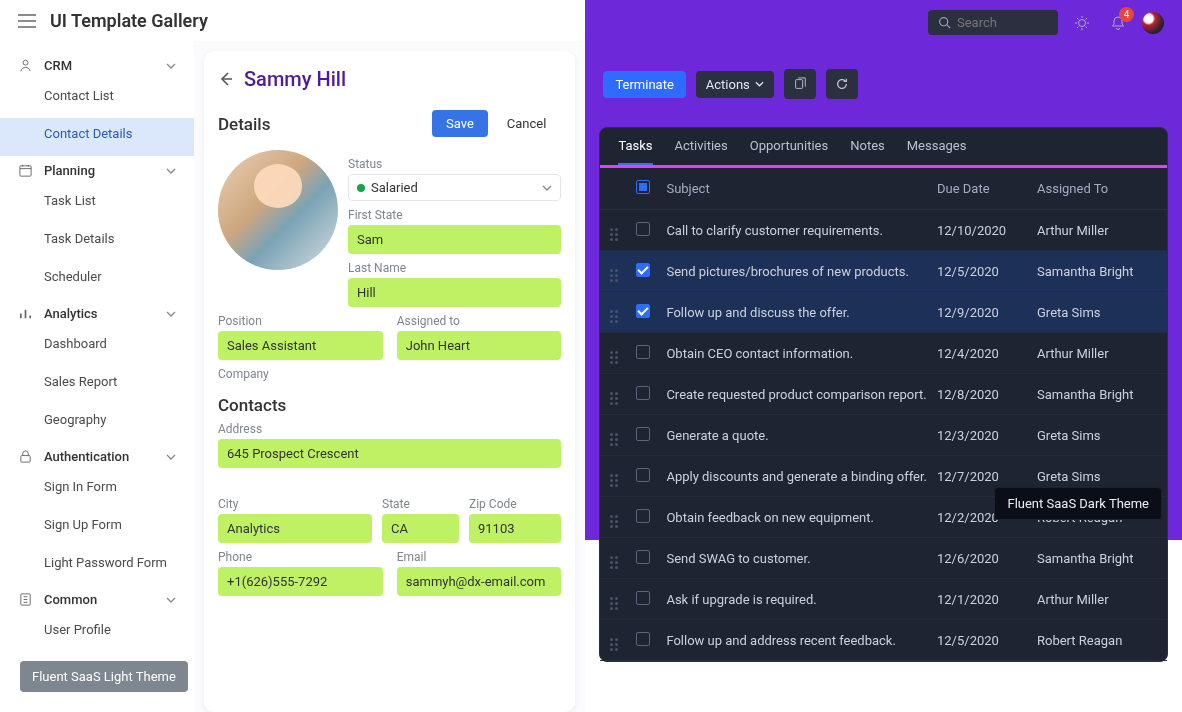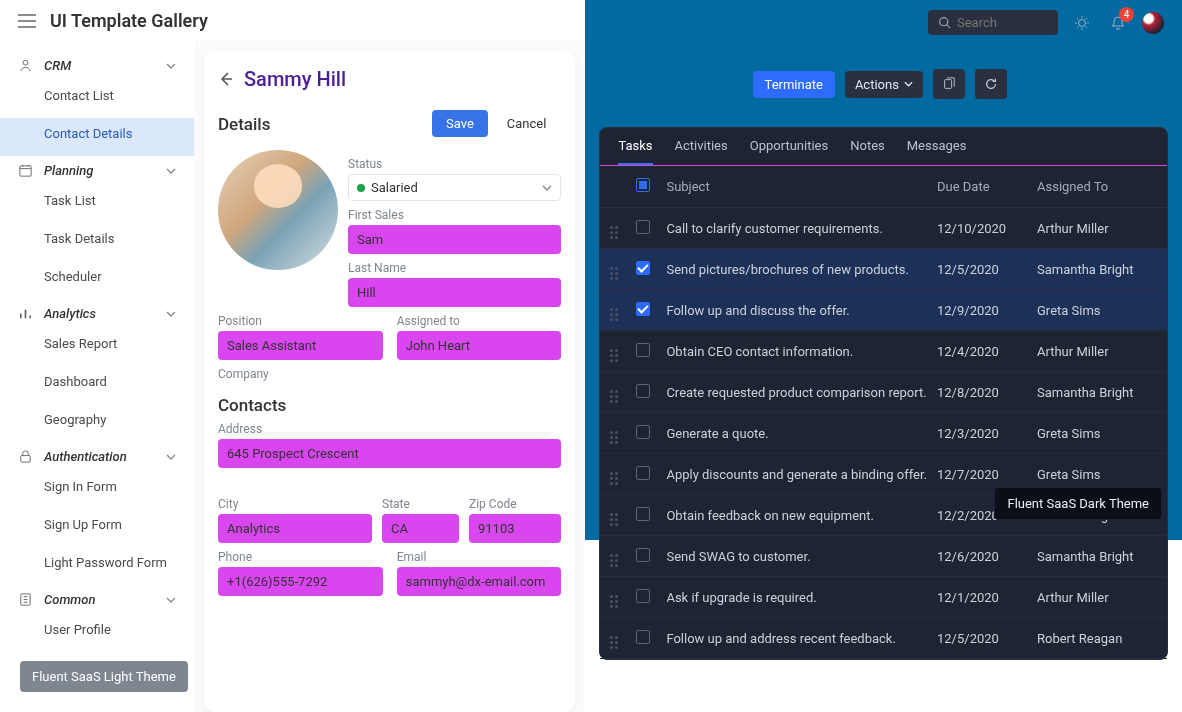--- a/index.html
+++ b/index.html
@@ -1,18 +1,18 @@
 <!DOCTYPE html>
 <html><head>
 <meta charset="utf-8">
 <style>
 * { box-sizing: border-box; margin: 0; padding: 0; font-family: -apple-system, BlinkMacSystemFont, "Segoe UI", Roboto, sans-serif; }
 body { width: 1182px; height: 712px; overflow: hidden; display: flex; }
 .left-panel { width: 628px; height: 712px; background: #fff; position: relative; display: flex; flex-direction: column; border-radius: 12px;}
-.right-panel { width: 640px; height: 540px; background: #0369a1; color: #cbd1dc; position: relative; }
+.right-panel { width: 640px; height: 540px; background: #6d28d9; color: #cbd1dc; position: relative; }
 .topbar-left { display: flex; align-items: center; padding: 10px 16px 10px 18px; }
 .hamburger { width: 18px; height: 14px; margin-right: 14px; cursor: pointer; color:#666;}
 .title { font-size: 18px; font-weight: 600; color: #333; }
 .main-left { display: flex; flex: 1; overflow: hidden;}
 .sidebar { width: 194px; padding-top: 10px; font-size: 13px; overflow-y:auto;}
 .sidebar-group-header { display: flex; align-items: center; padding: 7px 18px; font-weight: 600; color: #333; cursor:pointer;}
 .sidebar-group-header .icon { width: 16px; margin-right: 10px; color:#666;}
 .sidebar-group-header .chev { margin-left: auto; color:#888;}
 .sidebar-item { padding: 8px 18px 15px 44px; color: #4b4b4b; cursor: pointer; }
 .sidebar-item.active { background: #dbe7fb; color: #2b5cb3; }
@@ -24,36 +24,36 @@
 .section-row { display: flex; align-items: center; justify-content: space-between; margin-top: 12px;}
 .section-title { font-size: 17px; font-weight: 500; color:#333;}
 .btn { padding: 6px 14px; border-radius: 4px; font-size: 13px; cursor: pointer; border: none; }
 .btn-primary { background: #3573e6; color: #fff; }
 .btn-secondary { background: transparent; color: #333; border: 1px solid transparent;}
 .details-grid { display: flex; margin-top: 12px; gap: 10px;}
 .avatar { width: 120px; height: 120px; border-radius: 50%; background: linear-gradient(135deg,#e8d0b8 0%, #cfa77e 40%, #7aa3b5 60%, #d8dee2 100%); flex-shrink:0; position:relative; overflow:hidden;}
 .avatar::after{content:"";position:absolute;left:30%;top:12%;width:40%;height:36%;border-radius:50%;background:rgba(255,220,190,0.9);} 
 .fields { flex: 1; }
 .field-label { font-size: 12px; color: #7f868f; margin-top: 7px;}
-.field-input { background: #d946ef; border-radius: 4px; padding: 6px 8px; font-size: 13px; color: #333; margin-top: 3px; border: 1px solid transparent;}
+.field-input { background: #bef264; border-radius: 4px; padding: 6px 8px; font-size: 13px; color: #333; margin-top: 3px; border: 1px solid transparent;}
 .status-row{display:flex;align-items:center;background:#fff;border:1px solid #e1e5ea;border-radius:4px;padding:5px 8px;font-size:13px;color:#333;margin-top:3px;justify-content:space-between;}
 .status-dot{width:8px;height:8px;border-radius:50%;background:#17a34a;display:inline-block;margin-right:6px;}
 .two-col { display: flex; gap: 14px;}
 .two-col > div { flex: 1;}
 .three-col { display: flex; gap: 10px; margin-top: 22px;}
-.label-light{ font-size:13px; font-weight:500;font-style:italic;}
+.label-light{ font-size:13px; font-weight:500;}
 .light-badge{ position:absolute; left:20px; bottom:20px; background:#7e868f; color:#fff; border-radius:4px; padding:8px 12px; font-size:13px;}
 .right-topbar { display:flex; align-items:center; justify-content:flex-end; padding:10px 18px; gap:12px;}
 .search-box { display:flex; align-items:center; background:#2b3040; border-radius:4px; padding:5px 10px; width:130px; color:#97a0b3;}
 .search-box input { background:transparent; border:none; outline:none; color:#cbd1dc; font-size:13px; margin-left:6px; width:90px;}
 .icon-btn{width:24px;height:24px;display:flex;align-items:center;justify-content:center;color:#a8b0c2;cursor:pointer;position:relative;}
 .notif-badge{position:absolute;top:-4px;right:-4px;background:#e8443a;color:#fff;font-size:10px;border-radius:50%;width:15px;height:15px;display:flex;align-items:center;justify-content:center;}
 .user-avatar{width:22px;height:22px;border-radius:50%;background:radial-gradient(circle at 30% 30%, #fff 20%, #b23 30%, #223 70%);}
-.subheader{display:flex;align-items:center;justify-content:center;padding:24px 26px 10px 18px;}
-.tab-strip{display:flex;gap:22px;padding:4px 18px 0 18px;border-bottom:1px solid #d946ef;font-size:13px;}
+.subheader{display:flex;align-items:center;justify-content:flex-start;padding:24px 26px 10px 18px;}
+.tab-strip{display:flex;gap:22px;padding:4px 18px 0 18px;border-bottom:3px solid #d946ef;font-size:13px;}
 .tab{padding:6px 0 10px 0;cursor:pointer;color:#b8c0d0;}
 .tab.active{color:#fff;border-bottom:2px solid #3573e6;}
 .dark-panel{background:#1f2433;border:1px solid #2a3042;border-radius:8px;margin:18px 14px 0 14px;}
 .actions-group{display:flex;align-items:center;gap:10px;}
 .btn-terminate{background:#2e6bff;color:#fff;border-radius:4px;padding:6px 12px;font-size:13px;cursor:pointer;border:none;}
 .btn-actions{background:#2b3040;color:#dfe5f1;border-radius:4px;padding:6px 10px;font-size:13px;cursor:pointer;display:flex;align-items:center;gap:5px;}
 .dark-icon-box{background:#2b3040;border-radius:4px;width:32px;height:30px;display:flex;align-items:center;justify-content:center;color:#c2c9da;cursor:pointer;}
 .table{font-size:13px;}
 .table-head{display:flex;align-items:center;padding:12px 10px;color:#a2acc1;border-bottom:1px solid #2a3042;}
 .table-row{display:flex;align-items:center;padding:9px 10px;border-bottom:1px solid #252b3c;}
@@ -127,22 +127,22 @@
               <path d="M3 13V8M8 13V4M13 13v-3" stroke="currentColor" stroke-width="1.8"></path>
             </svg>
           </span>
           <span class="label-light">Analytics</span>
           <span class="chev">
             <svg width="10" height="6" viewBox="0 0 10 6">
               <path d="M1 1l4 4 4-4" stroke="currentColor" stroke-width="1.3" fill="none"></path>
             </svg>
           </span>
         </div>
+        <div class="sidebar-item">Dashboard</div>
         <div class="sidebar-item">Sales Report</div>
-        <div class="sidebar-item">Dashboard</div>
         <div class="sidebar-item">Geography</div>
         <div class="sidebar-group-header">
           <span class="icon">
             <svg width="15" height="15" viewBox="0 0 16 16">
               <rect x="3" y="7" width="10" height="7" rx="1" stroke="currentColor" fill="none"></rect>
               <path d="M5 7V5a3 3 0 0 1 6 0v2" stroke="currentColor" fill="none"></path>
             </svg>
           </span>
           <span class="label-light">Authentication</span>
           <span class="chev">
@@ -192,21 +192,21 @@
         <div class="details-grid">
           <div class="avatar"></div>
           <div class="fields">
             <div class="field-label">Status</div>
             <div class="status-row">
               <span><span class="status-dot"></span><span>Salaried</span></span>
               <svg width="10" height="6" viewBox="0 0 10 6">
                   <path d="M1 1l4 4 4-4" stroke="#7f868f" stroke-width="1.4" fill="none"></path>
                 </svg>
             </div>
-            <div class="field-label">First Sales</div>
+            <div class="field-label">First State</div>
             <div class="field-input">Sam</div>
             <div class="field-label">Last Name</div>
             <div class="field-input">Hill</div>
           </div>
         </div>
         <div class="two-col">
           <div>
             <div class="field-label">Position</div>
             <div class="field-input">Sales Assistant</div>
           </div>

